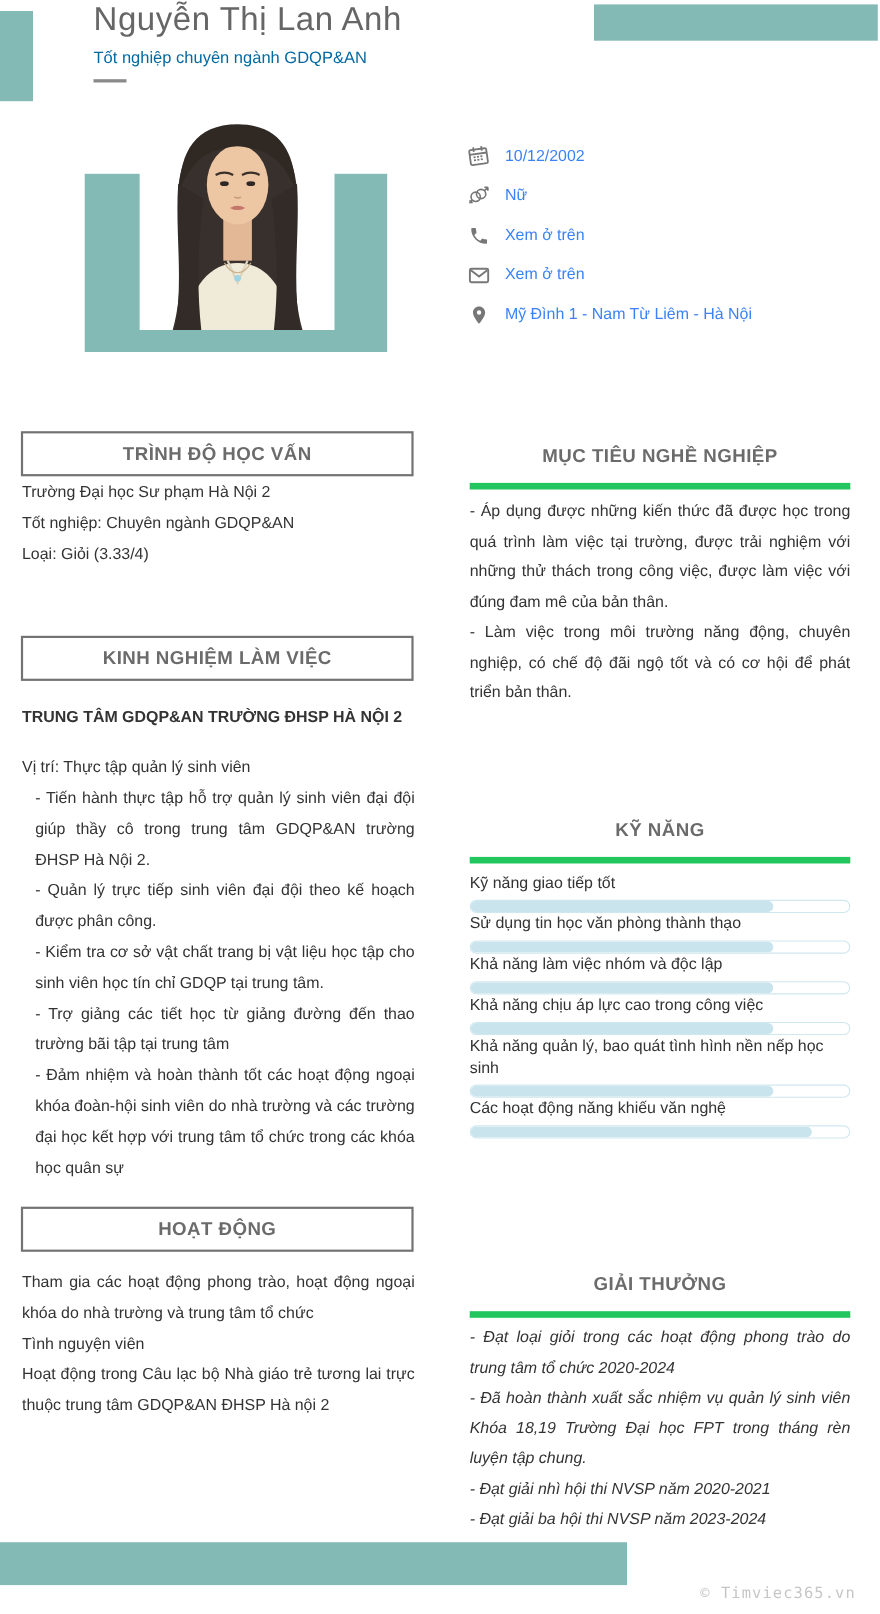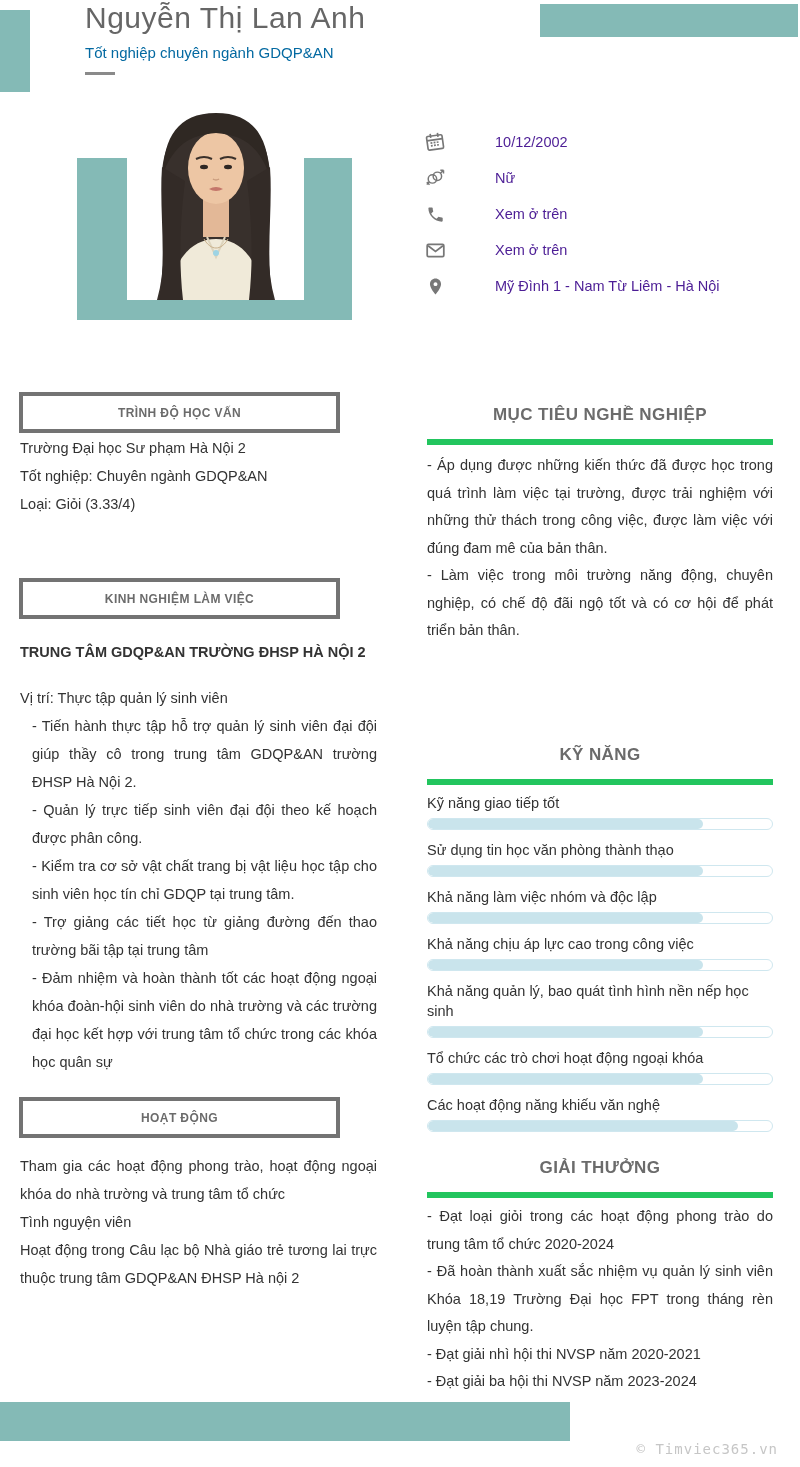--- a/index.html
+++ b/index.html
@@ -17,43 +17,43 @@
   .hdr { position:absolute; left:85px; top:1px; }
   .hdr h1 { margin:0; font-size:30px; font-weight:400; color:#666; letter-spacing:.5px; }
   .hdr .sub { margin-top:9px; font-size:15px; color:#0369a1; }
   .hdr .rule { width:30px; height:3px; background:#8a8a8a; margin-top:11px; }
   
   .photo-frame { position:absolute; left:77px; top:158px; width:275px; height:162px; background:#84bab6; }
   .photo { position:absolute; left:127px; top:105px; width:177px; height:195px; background:#fff; }
   .photo svg { display:block; }
   
   .contact { position:absolute; left:424px; top:124px; margin:0; padding:0; list-style:none; }
-  .contact li { display:flex; align-items:center; height:36px; font-size:14.5px; color:#4c1d95;gap:36px; }
+  .contact li { display:flex; align-items:center; height:36px; font-size:14.5px; color:#3b82f6; }
   .cicon { width:22px; height:22px; margin-right:13px; flex:0 0 22px; color:#777; display:flex; align-items:center; justify-content:center; }
   
   .box-title {
-    position:absolute; left:19px; width:321px; height:41px; box-sizing:border-box;
-    border:4px solid #737373; display:flex; align-items:center; justify-content:center;
-    font-size:12px; font-weight:bold; color:#6b6b6b; letter-spacing:.4px;
+    position:absolute; left:19px; width:357px; height:41px; box-sizing:border-box;
+    border:2px solid #737373; display:flex; align-items:center; justify-content:center;
+    font-size:17px; font-weight:bold; color:#6b6b6b; letter-spacing:.4px;
   }
   .left-body { position:absolute; left:20px; width:357px; font-size:14.5px; line-height:28px; color:#333; }
   .employer { font-weight:bold; }
   .position-line { margin-top:18px; }
   .bullets { padding-left:12px; text-align:justify; }
   .just { text-align:justify; }
   
   .right-title {
     position:absolute; left:427px; width:346px; box-sizing:border-box; text-align:center;
     font-size:17px; font-weight:bold; color:#6b6b6b; letter-spacing:.4px;
     padding-bottom:14px; border-bottom:6px solid #22c55e;
   }
   .right-body { position:absolute; left:427px; width:346px; font-size:14.5px; line-height:27.5px; text-align:justify; color:#333; }
   
   .skills { position:absolute; left:427px; top:793px; width:346px; }
-  .skill { margin-bottom:10px; }
+  .skill { margin-bottom:0; }
   .skill-label { font-size:14.5px; line-height:20px; margin-bottom:5px; color:#333; }
   .skill-track { height:10px; background:#fff; border:1px solid #cfe7ef; border-radius:6px; overflow:hidden; }
   .skill-fill { height:100%; background:#c9e4ec; border-radius:6px; }
   
   .watermark {
     position:absolute; right:22px; top:1441px; font-size:14px; color:#c6c6c6;
     font-family:"DejaVu Sans Mono","Liberation Mono",monospace; letter-spacing:1px;
   }
 </style>
 </head>
@@ -206,35 +206,29 @@
           <div class="skill-fill" style="width: 80%;"></div>
         </div>
     </div>
     <div class="skill">
       <div class="skill-label">Khả năng quản lý, bao quát tình hình nền nếp học sinh</div>
       <div class="skill-track">
           <div class="skill-fill" style="width: 80%;"></div>
         </div>
     </div>
     <div class="skill">
-      <div class="skill-label">Tổ chức các trò chơi hoạt động ngoại khóa</div>
-      <div class="skill-track">
-          <div class="skill-fill" style="width: 80%;"></div>
-        </div>
-    </div>
-    <div class="skill">
       <div class="skill-label">Các hoạt động năng khiếu văn nghệ</div>
       <div class="skill-track">
           <div class="skill-fill" style="width: 90%;"></div>
         </div>
     </div>
   </div>
 
   <div class="right-title" style="top:1158px;">GIẢI THƯỞNG</div>
-  <div class="right-body" style="top:1203px;">
+  <div class="right-body" style="top:1203px;font-style:italic;">
     <div>- Đạt loại giỏi trong các hoạt động phong trào do trung tâm tổ chức 2020-2024</div>
     <div>- Đã hoàn thành xuất sắc nhiệm vụ quản lý sinh viên Khóa 18,19 Trường Đại học FPT trong tháng rèn luyện tập chung.</div>
     <div>- Đạt giải nhì hội thi NVSP năm 2020-2021</div>
     <div>- Đạt giải ba hội thi NVSP năm 2023-2024</div>
   </div>
 
   <div class="accent accent-bottom"></div>
   <div class="watermark">© Timviec365.vn</div>
 
 </div>

